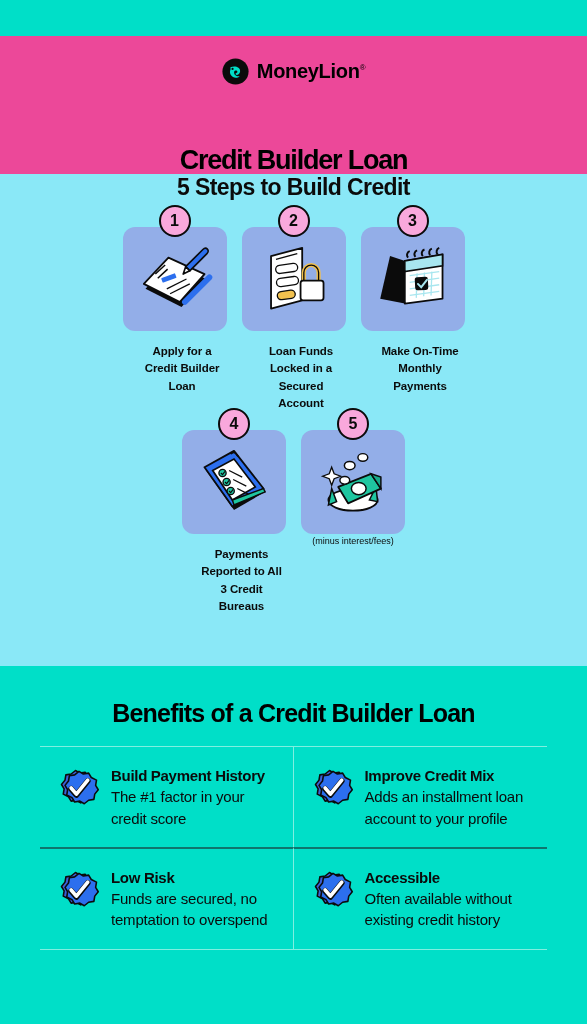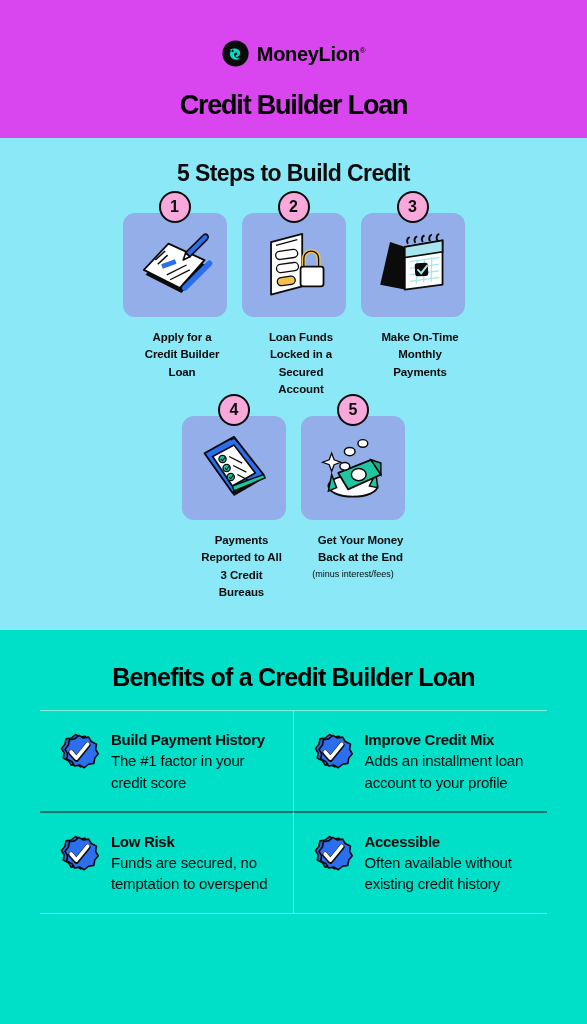--- a/index.html
+++ b/index.html
@@ -15,27 +15,28 @@
   .infographic {
     width: 587px;
     height: 1024px;
     position: relative;
     display: flex;
     flex-direction: column;
   }
 
   
   .header {
-    background: #d946ef;
+    background: #ec4899;
     height: 138px;
     display: flex;
     flex-direction: column;
     align-items: center;
-    justify-content: center;
+    justify-content: space-between;
     padding-top: 20px;
+    margin-top: 36px;
   }
 
   .brand {
     display: flex;
     align-items: center;
     gap: 8px;
     height: 30px;
   }
 
   .brand-mark {
@@ -65,21 +66,20 @@
     color: #000;
     letter-spacing: -1.2px;
     margin-top: 22px;
     line-height: 1.05;
   }
 
   
   .steps-section {
     background: #8AE8F7;
     height: 492px;
-    padding-top: 22px;
     display: flex;
     flex-direction: column;
     align-items: center;
   }
 
   .steps-title {
     font-size: 23px;
     font-weight: 800;
     color: #0B0B0B;
     letter-spacing: -0.6px;
@@ -351,21 +351,20 @@
               <path d="M32 56 L72 40 L84 58 L44 76 Z" fill="#1FC6A0" stroke="#0B0B0B" stroke-width="2.2" stroke-linejoin="round"></path>
               <path d="M72 40 L84 44 L84 58 Z" fill="#17A98A" stroke="#0B0B0B" stroke-width="1.8"></path>
               <ellipse cx="57" cy="58" rx="9" ry="7.5" fill="#FFFFFF" stroke="#0B0B0B" stroke-width="1.8"></ellipse>
               <ellipse cx="46" cy="30" rx="6.5" ry="5" fill="#FFFFFF" stroke="#0B0B0B" stroke-width="1.8"></ellipse>
               <ellipse cx="62" cy="20" rx="6" ry="4.6" fill="#FFFFFF" stroke="#0B0B0B" stroke-width="1.8"></ellipse>
               <ellipse cx="40" cy="48" rx="6" ry="4.6" fill="#FFFFFF" stroke="#0B0B0B" stroke-width="1.8"></ellipse>
               <path d="M24 32 l3 8 l8 3 l-8 3 l-3 8 l-3 -8 l-8 -3 l8 -3 Z" fill="#FFFFFF" stroke="#0B0B0B" stroke-width="1.6"></path>
             </svg>
           </span>
         </div>
-        <div class="step-label">Get Your Money Back at the End</div>
         <div class="step-sub">(minus interest/fees)</div>
       </div>
     </div>
   </div>
 
   <div class="benefits-section">
     <h2 class="benefits-title">Benefits of a Credit Builder Loan</h2>
 
     <div class="benefits-grid">
 

